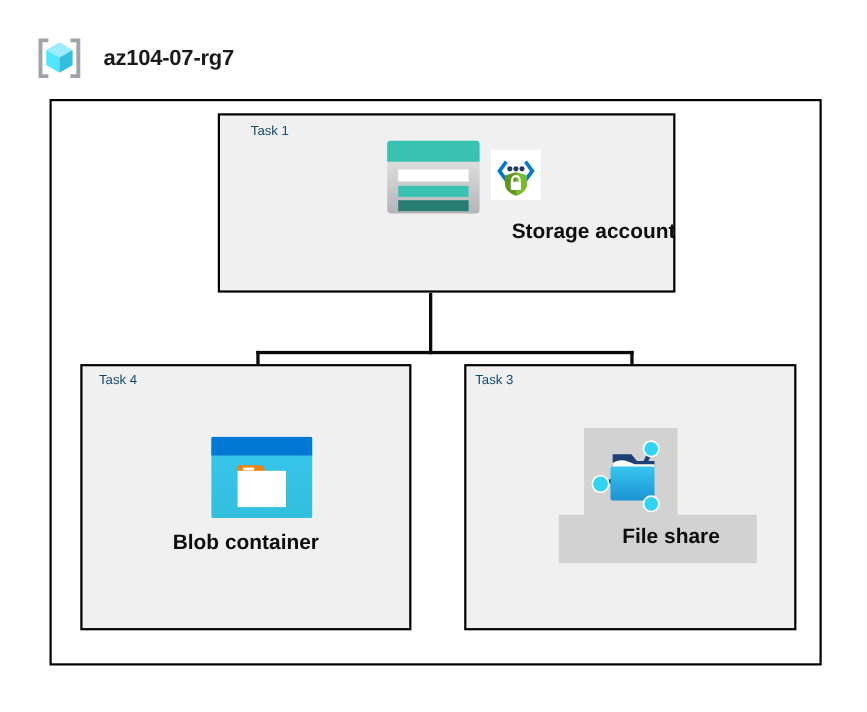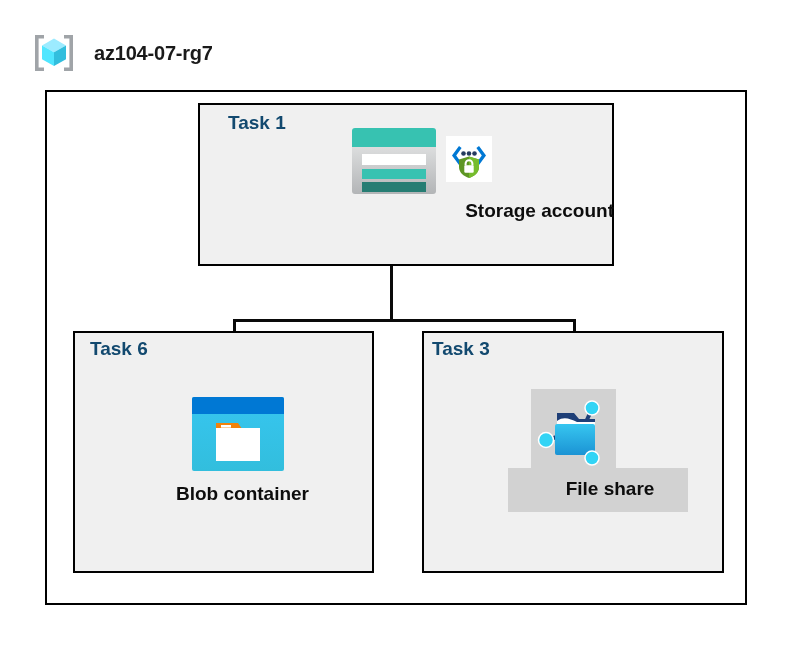--- a/index.html
+++ b/index.html
@@ -61,41 +61,41 @@
 
   
   .task-box {
     position: absolute;
     background: #f0f0f0;
     border: 2px solid #000000;
     box-sizing: border-box;
   }
   .task-label {
     position: absolute;
-    font-size: 19px;
-    font-weight: bold;
+    font-size: 12px;
+    font-weight: normal;
     color: #12496f;
     white-space: nowrap;
   }
   .node-label {
     position: absolute;
     font-size: 19px;
     font-weight: bold;
     color: #0d0d0d;
     white-space: nowrap;
     text-align: center;
   }
 
   #task1-box { left: 198px; top: 103px; width: 416px; height: 163px; }
   #task1-label { left: 228px; top: 112px; }
   #task1-node-label { left: 198px; top: 200px; width: 416px; text-align: right; }
 
   #task2-box { left: 73px; top: 331px; width: 301px; height: 242px; }
   #task2-label { left: 90px; top: 338px; }
-  #task2-node-label { left: 73px; top: 483px; width: 301px; margin-left: 19px; }
+  #task2-node-label { left: 73px; top: 483px; width: 301px; }
 
   #task3-box { left: 422px; top: 331px; width: 302px; height: 242px; }
   #task3-label { left: 432px; top: 338px; }
 
   
   .plate {
     position: absolute;
     background: #d2d2d2;
   }
   #fs-plate-icon { left: 531px; top: 389px; width: 85px; height: 85px; }
@@ -184,21 +184,21 @@
       <path d="M23 20.5 L33 23.5 V31 C33 36.5 28.4 40.2 23 42 Z" fill="#76bc2d"></path>
 
       <path d="M19.6 29.5 V27.6 A3.4 3.4 0 0 1 26.4 27.6 V29.5" fill="none" stroke="#ffffff" stroke-width="2"></path>
       <rect x="18.3" y="29.3" width="9.4" height="7.4" rx="1.2" fill="#ffffff"></rect>
     </svg>
   </div>
 
   <div class="node-label" id="task1-node-label">Storage account</div>
 
   <div class="task-box" id="task2-box"></div>
-  <div class="task-label" id="task2-label">Task 6</div>
+  <div class="task-label" id="task2-label">Task 4</div>
 
   <div class="icon-wrap" id="blob-icon-wrap">
     <svg width="92" height="74" viewBox="0 0 92 74">
       <defs>
         <linearGradient id="blobBody" x1="0" y1="0" x2="0" y2="1">
           <stop offset="0%" stop-color="#37c6f0"></stop>
           <stop offset="100%" stop-color="#32bedd"></stop>
         </linearGradient>
       </defs>
       <rect x="0" y="0" width="92" height="74" rx="2" fill="url(#blobBody)"></rect>

